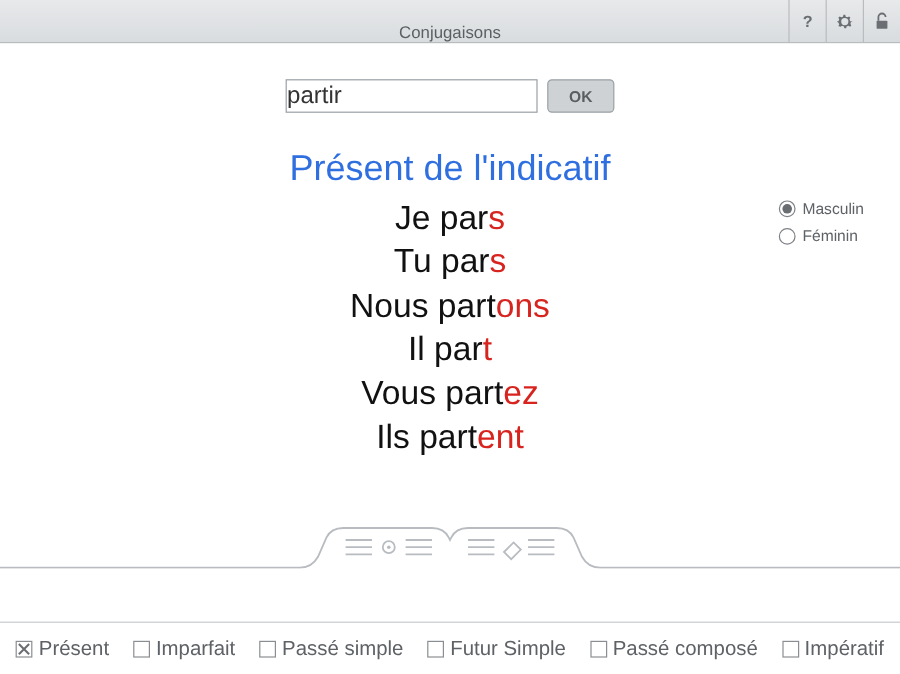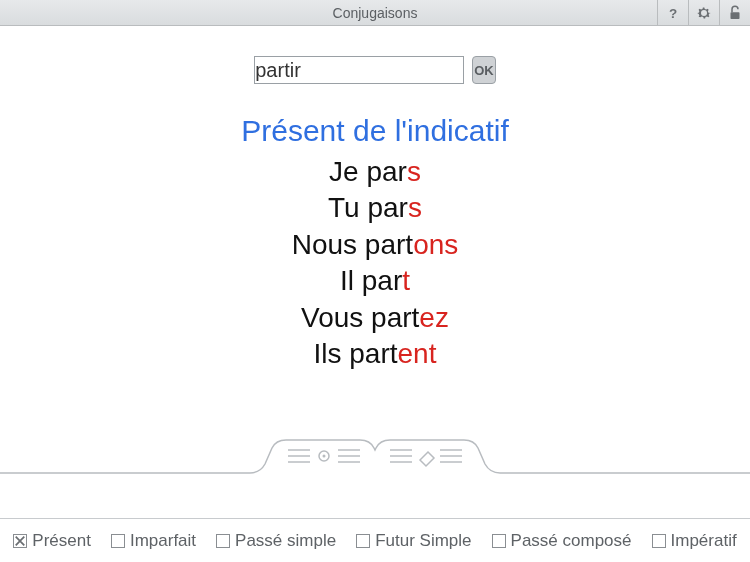--- a/index.html
+++ b/index.html
@@ -1,31 +1,31 @@
 <!DOCTYPE html>
 <html><head>
 <meta charset="utf-8">
 <style>
   * { box-sizing: border-box; margin: 0; padding: 0; }
   html, body { width: 750px; height: 562px; overflow: hidden; font-family: "Helvetica Neue", Arial, sans-serif; background: #fff; }
   .app { width: 750px; height: 562px; background: #fff; position: relative; display: flex; flex-direction: column; }
 
   
-  .header { height: 26px; background: linear-gradient(#e7e9eb, #d9dcde); border-bottom: 1px solid #b9bcbe; display: flex; align-items: center; position: relative; }
+  .header { height: 36px; background: linear-gradient(#e7e9eb, #d9dcde); border-bottom: 1px solid #b9bcbe; display: flex; align-items: flex-end; position: relative; }
   .header-title { position: absolute; left: 0; right: 0; text-align: center; font-size: 14px; color: #5b5f63; pointer-events: none; }
   .header-tools { margin-left: auto; display: flex; align-items: center; height: 100%; }
   .header-tools .sep { width: 1px; height: 100%; background: #b9bcbe; }
   .hbtn { width: 30px; height: 100%; display: flex; align-items: center; justify-content: center; cursor: pointer; }
   .hbtn svg { width: 18px; height: 18px; fill: #6b6f73; stroke: #6b6f73; }
 
   
   .main { flex: 1; position: relative; }
   .search-row { display: flex; justify-content: center; align-items: center; gap: 8px; margin-top: 30px; }
   .search-input { width: 210px; height: 28px; border: 1px solid #9aa0a5; font-size: 20px; color: #333; text-align: left; }
-  .ok-btn { height: 28px; padding: 0 1px; background: #cfd2d5; border: 1px solid #9aa0a5; border-radius: 4px; font-size: 13px; font-weight: bold; color: #5a5e62; cursor: pointer; }
+  .ok-btn { height: 28px; padding: 0 17px; background: #cfd2d5; border: 1px solid #9aa0a5; border-radius: 4px; font-size: 13px; font-weight: bold; color: #5a5e62; cursor: pointer; }
 
   .conj { text-align: center; margin-top: 30px; }
   .tense-title { font-size: 30px; color: #2f6fe0; margin-bottom: 6px; font-weight: 400; margin-top: 16px; }
   .line { font-size: 28px; color: #111; line-height: 1.3; }
   .ending { color: #d8241f; }
 
   .gender { position: absolute; right: 30px; top: 130px; font-size: 13px; color: #5e6266; }
   .radio-row { display: flex; align-items: center; gap: 6px; margin-bottom: 8px; cursor: pointer; }
   .radio { width: 14px; height: 14px; border: 1.5px solid #7d8186; border-radius: 50%; display: inline-flex; align-items: center; justify-content: center; }
   .radio.checked::after { content: ""; width: 8px; height: 8px; background: #6a6e72; border-radius: 50%; }
@@ -79,20 +79,30 @@
     <div class="conj">
       <div class="tense-title">Présent de l'indicatif</div>
       <div class="line"><span>Je par</span><span class="ending">s</span></div>
       <div class="line"><span>Tu par</span><span class="ending">s</span></div>
       <div class="line"><span>Nous part</span><span class="ending">ons</span></div>
       <div class="line"><span>Il par</span><span class="ending">t</span></div>
       <div class="line"><span>Vous part</span><span class="ending">ez</span></div>
       <div class="line"><span>Ils part</span><span class="ending">ent</span></div>
     </div>
 
+    <div class="gender">
+      <div class="radio-row">
+        <span class="radio checked"></span>
+        <span>Masculin</span>
+      </div>
+      <div class="radio-row">
+        <span class="radio"></span>
+        <span>Féminin</span>
+      </div>
+    </div>
 
     <div class="tabs-deco">
       <svg viewBox="0 0 750 40" preserveAspectRatio="none">
         <path d="M0 39 L250 39 Q260 39 265 30 L272 14 Q276 6 286 6 L360 6 Q370 6 374 14 L375 16 L376 14 Q380 6 390 6 L464 6 Q474 6 478 14 L485 30 Q490 39 500 39 L750 39" fill="none" stroke="#b8bcc0" stroke-width="1.5"></path>
         <g stroke="#b8bcc0" stroke-width="1.5">
 
           <line x1="288" y1="16" x2="310" y2="16"></line>
             <line x1="288" y1="22" x2="310" y2="22"></line>
             <line x1="288" y1="28" x2="310" y2="28"></line>
           <circle cx="324" cy="22" r="5" fill="none"></circle>

